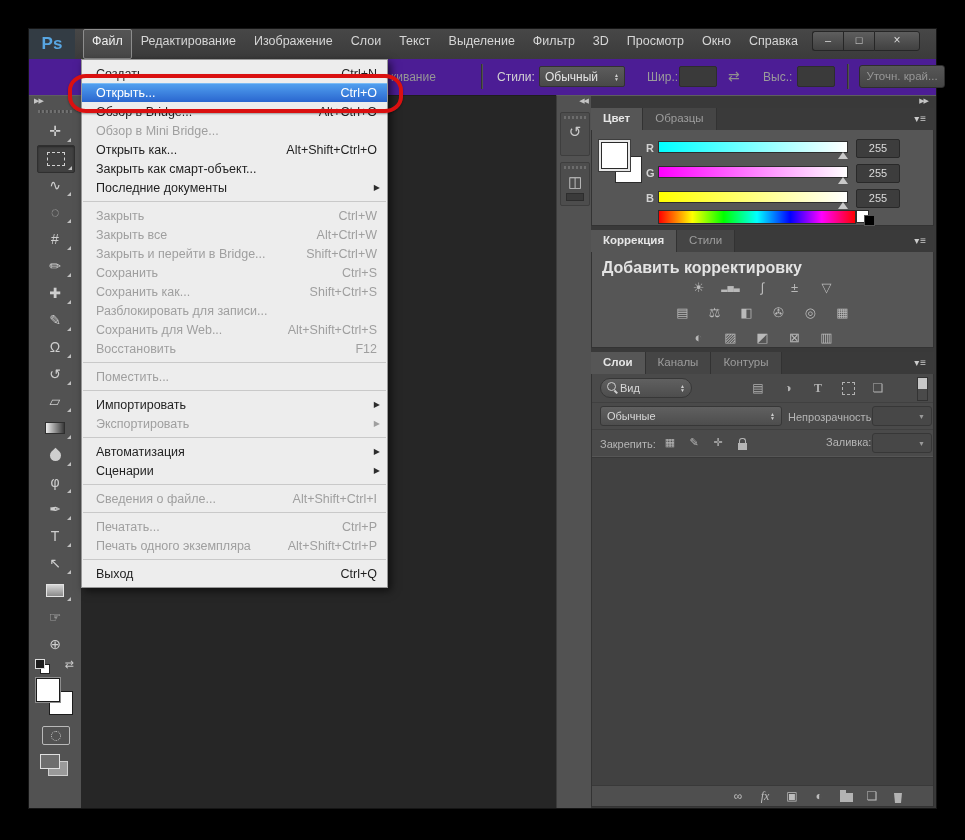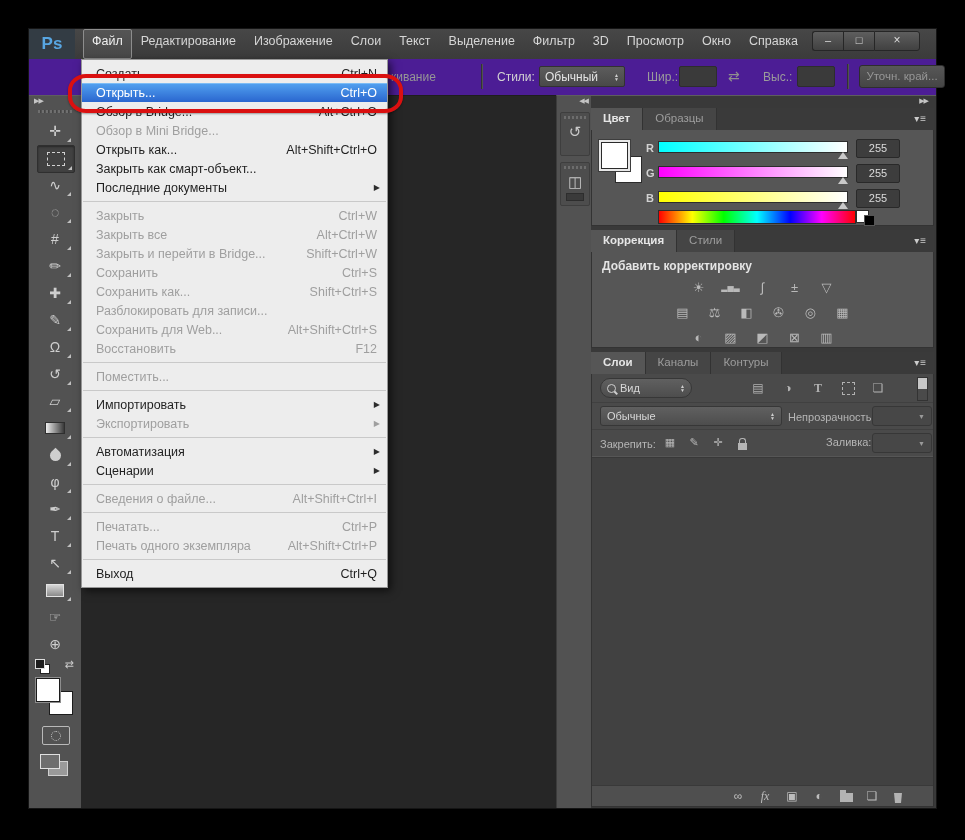--- a/index.html
+++ b/index.html
@@ -97,21 +97,21 @@
   .tr-b{top:61px;background:linear-gradient(90deg,#ffff00,#ffffff)}
   .thumb{position:absolute;left:246px;width:0;height:0;border-left:5px solid transparent;border-right:5px solid transparent;border-bottom:7px solid #c9c9c9}
   .th-r{top:22px}.th-g{top:47px}.th-b{top:72px}
   .cval{position:absolute;left:264px;width:42px;height:17px;background:#3d3d3d;border:1px solid #292929;border-radius:2px;color:#dcdcdc;font-size:11px;text-align:center;line-height:17px}
   .cv-r{top:9px}.cv-g{top:34px}.cv-b{top:59px}
   .spectrum{position:absolute;left:66px;top:80px;width:196px;height:12px;border:1px solid #2d2d2d;background:linear-gradient(90deg,#f00,#ff0 17%,#0f0 33%,#0ff 50%,#00f 67%,#f0f 83%,#f00)}
   .spec-w{position:absolute;left:264px;top:80px;width:11px;height:11px;background:#fff;border:1px solid #2d2d2d}
   .spec-k{position:absolute;left:272px;top:85px;width:9px;height:9px;background:#000;border:1px solid #555}
 
   
-  .adj-header{position:absolute;left:10px;top:7px;font-size:12px;font-weight:bold;color:#e4e4e4}
+  .adj-header{position:absolute;left:10px;top:7px;font-size:16px;font-weight:bold;color:#e4e4e4}
   .adj-row{position:absolute;left:0;right:0;display:flex;justify-content:center;gap:12px}
   .ar1{top:27px}.ar2{top:52px}.ar3{top:77px}
   .adj-ic{width:20px;height:18px;text-align:center;font-size:13px;line-height:18px;color:#b9b9b9}
 
   
   .lrow{position:absolute;left:0;right:0;background:#4a4a4a}
   .lr1{top:0;height:28px;border-bottom:1px solid #404040}
   .lr2{top:29px;height:26px;border-bottom:1px solid #404040}
   .lr3{top:56px;height:26px}
   .lempty{position:absolute;left:0;right:0;top:83px;bottom:20px;background:#414141;border-top:1px solid #383838}
@@ -363,21 +363,21 @@
       <div class="panel p-layers">
         <div class="tabs">
           <span class="tab active">Слои</span>
           <span class="tab">Каналы</span>
           <span class="tab">Контуры</span>
           <span class="pmenu">▾≡</span>
         </div>
         <div class="pbody">
           <div class="lrow lr1">
             <span class="lcombo lfilter">
-              <span style="display:flex;align-items:center">
+              <span style="display:flex;">
                   <span class="ic-mag"></span>
                   <span>Вид</span>
                 </span>
               <span class="spin">
                   <span>▲</span>
                   <span>▼</span>
                 </span>
             </span>
             <span class="fic f1">▤</span>
             <span class="fic f2">◑</span>

